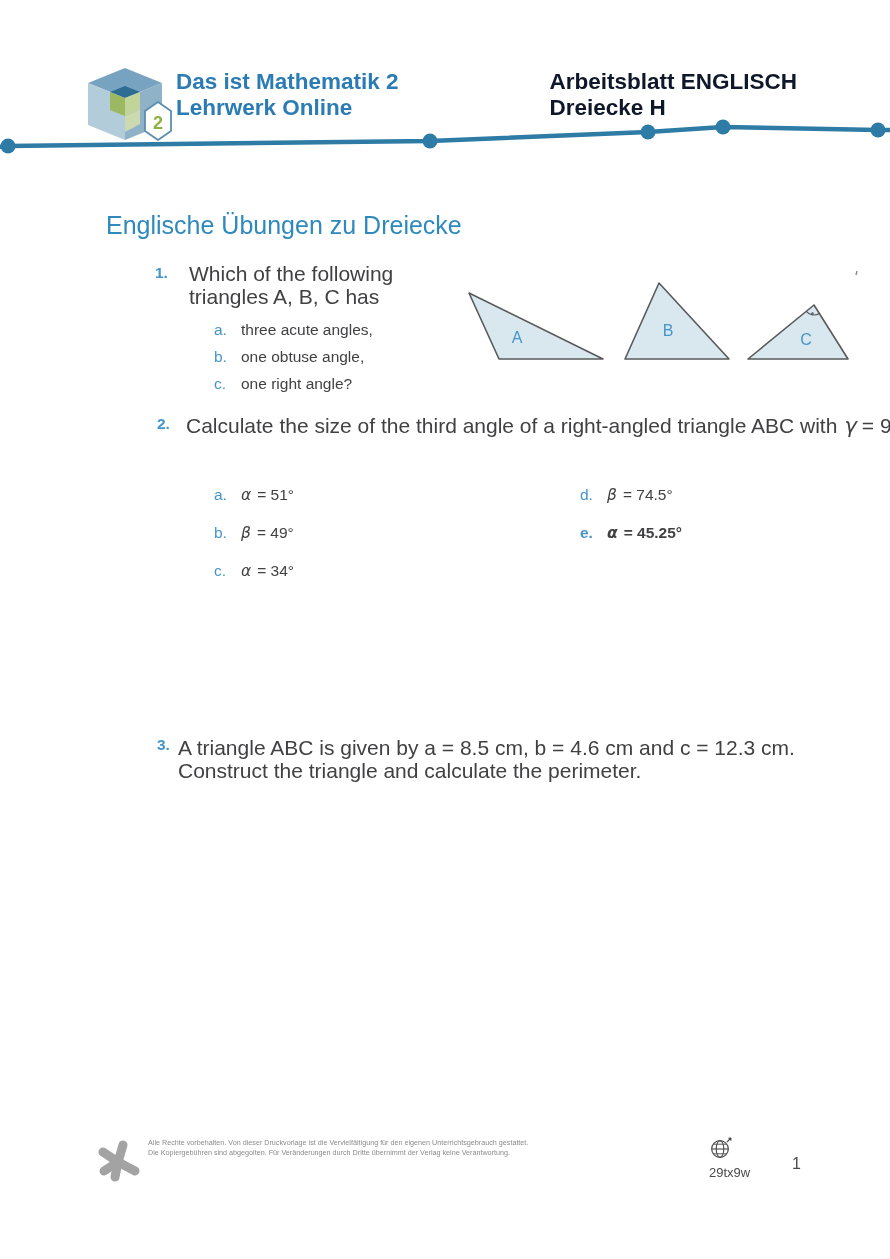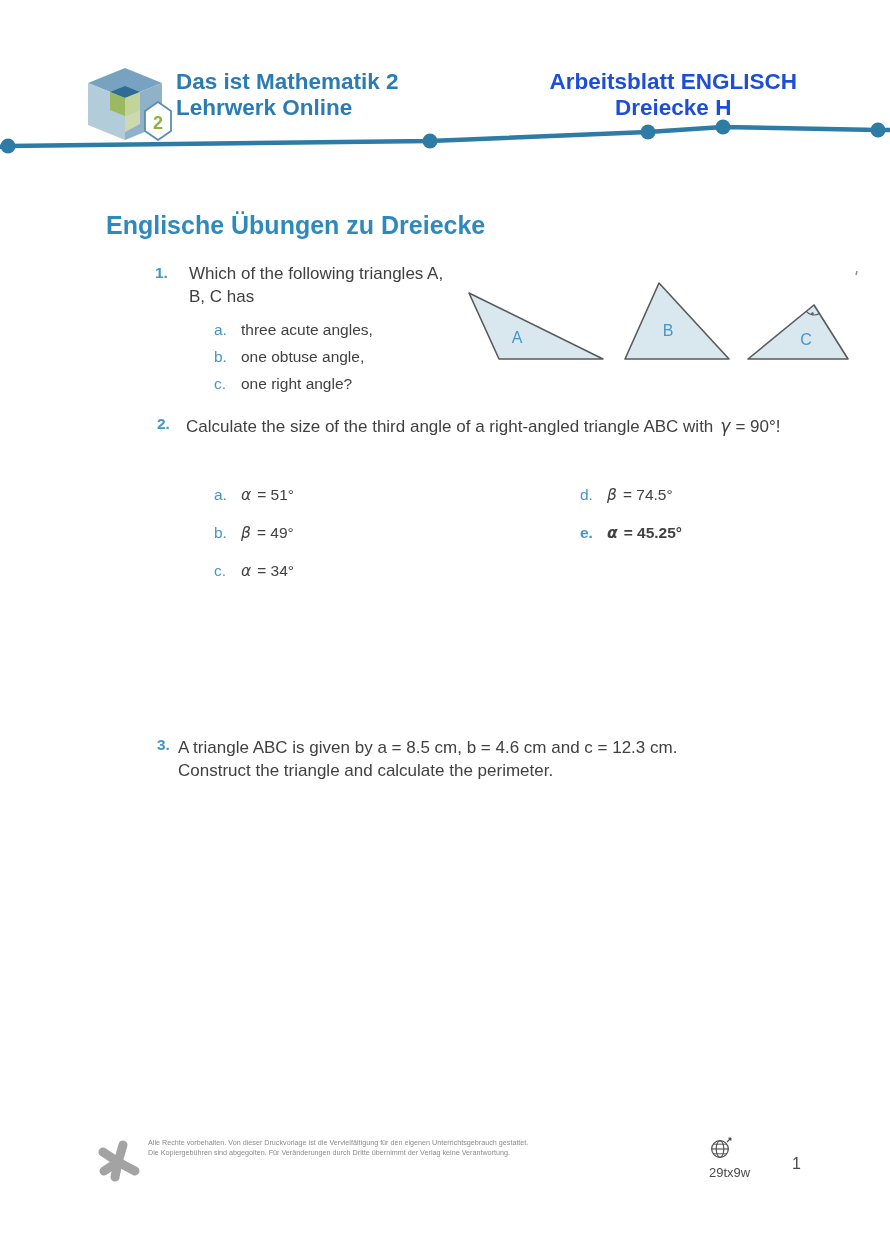--- a/index.html
+++ b/index.html
@@ -2,28 +2,28 @@
 <html><head>
 <meta charset="utf-8">
 <style>
   html,body{margin:0;padding:0;background:#ffffff;}
   .page{position:relative;width:890px;height:1259px;background:#ffffff;
         font-family:"Liberation Sans",sans-serif;overflow:hidden;}
   .abs{position:absolute;}
 
   
   .hdr-left{left:176px;top:69px;font-size:22.5px;font-weight:bold;color:#2b7bb4;line-height:26px;white-space:nowrap;}
-  .hdr-right{right:93px;top:69px;font-size:22.5px;font-weight:bold;color:#1d4ed8;line-height:26px;text-align:center;white-space:nowrap;}
+  .hdr-right{right:93px;top:69px;font-size:22.5px;font-weight:bold;color:#0f172a;line-height:26px;text-align:left;white-space:nowrap;}
 
   
-  .page-title{left:106px;top:211px;font-size:25px;font-weight:bold;color:#2e89bc;white-space:nowrap;}
+  .page-title{left:106px;top:211px;font-size:25px;font-weight:normal;color:#2e89bc;white-space:nowrap;}
 
   
   .qnum{font-size:15.5px;font-weight:bold;color:#4595cb;}
-  .qtext{font-size:17px;color:#414042;line-height:22.5px;}
+  .qtext{font-size:21px;color:#414042;line-height:22.5px;}
   .item{font-size:15.5px;color:#414042;white-space:nowrap;margin-top:16px;}
   .item-label{display:inline-block;width:27px;color:#4595cb;}
   .greek{font-style:italic;font-family:"DejaVu Sans",sans-serif;}
   .gamma{margin:0 5px 0 7px;}
   .q2sym{margin-right:6px;}
 
   
   .foot-text{left:148px;top:1138px;font-size:7.2px;line-height:10px;color:#8b8b8b;white-space:nowrap;}
   .online-code{left:709px;top:1165px;font-size:13px;color:#4a4a4a;}
   .page-number{left:792px;top:1155px;font-size:16px;color:#4a4a4a;}

